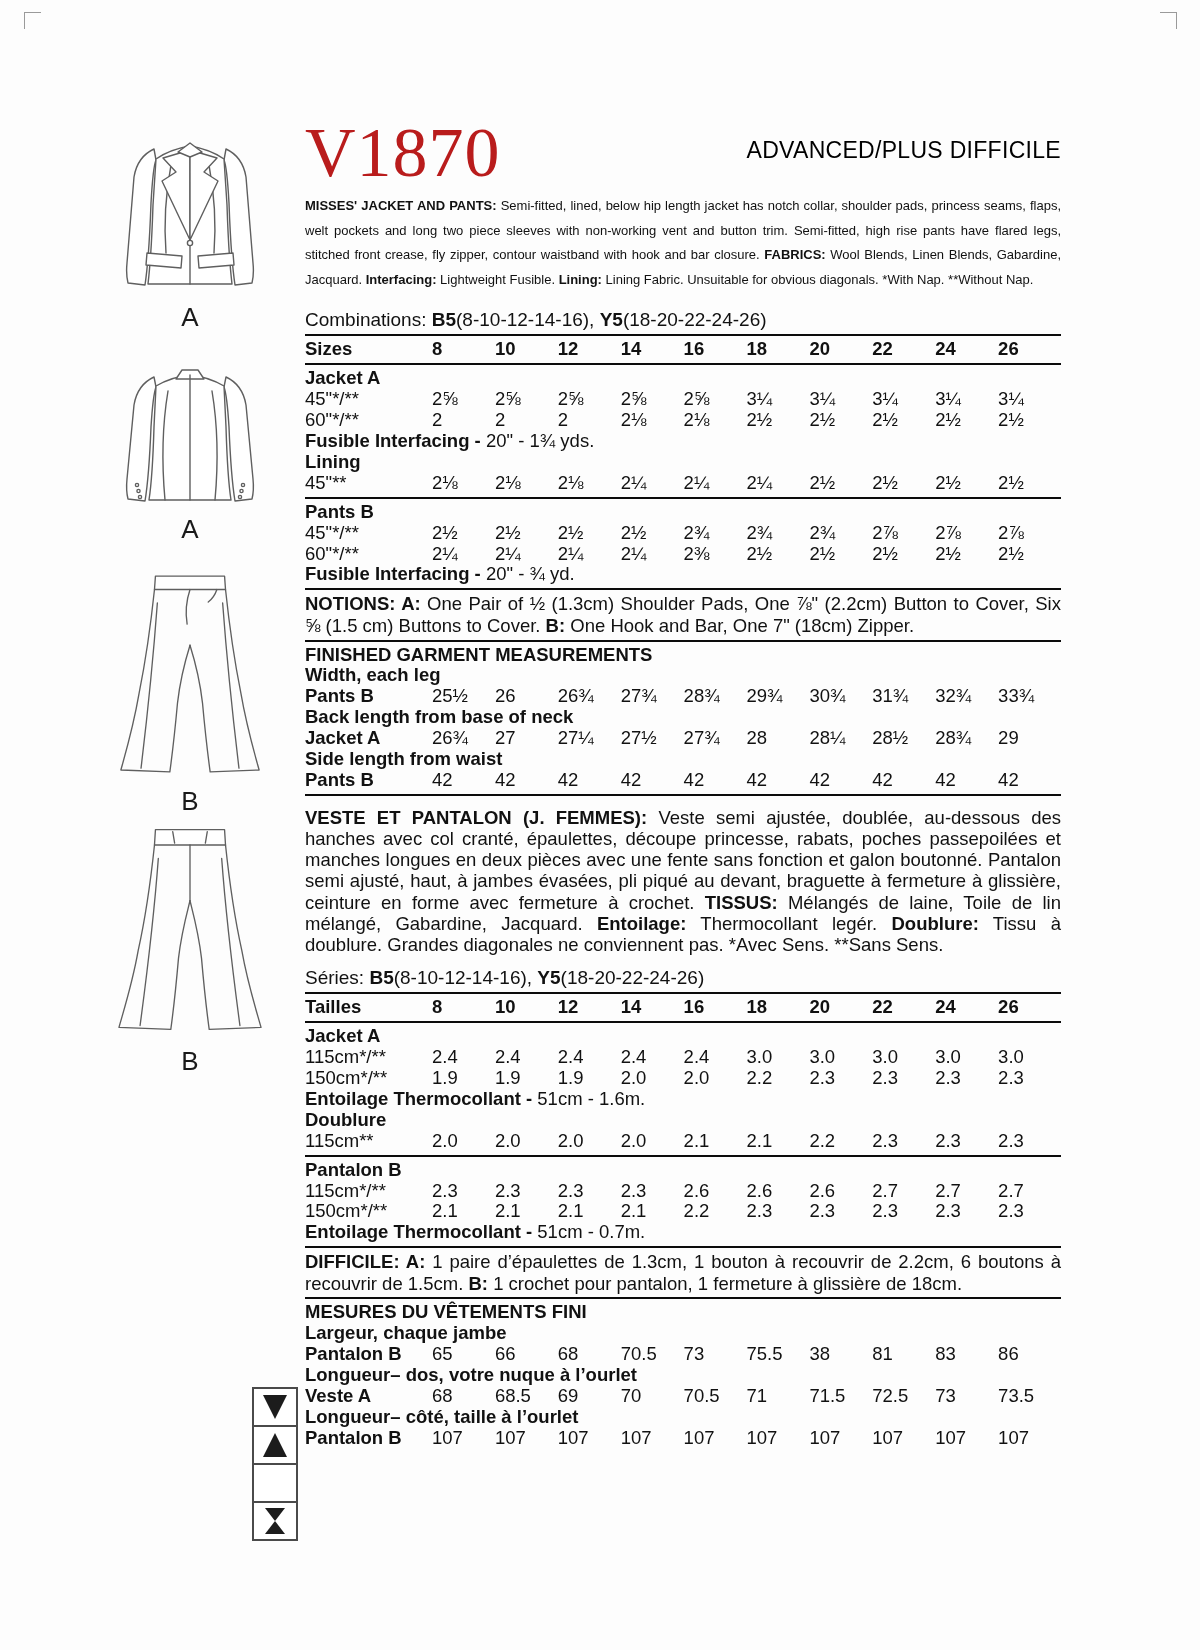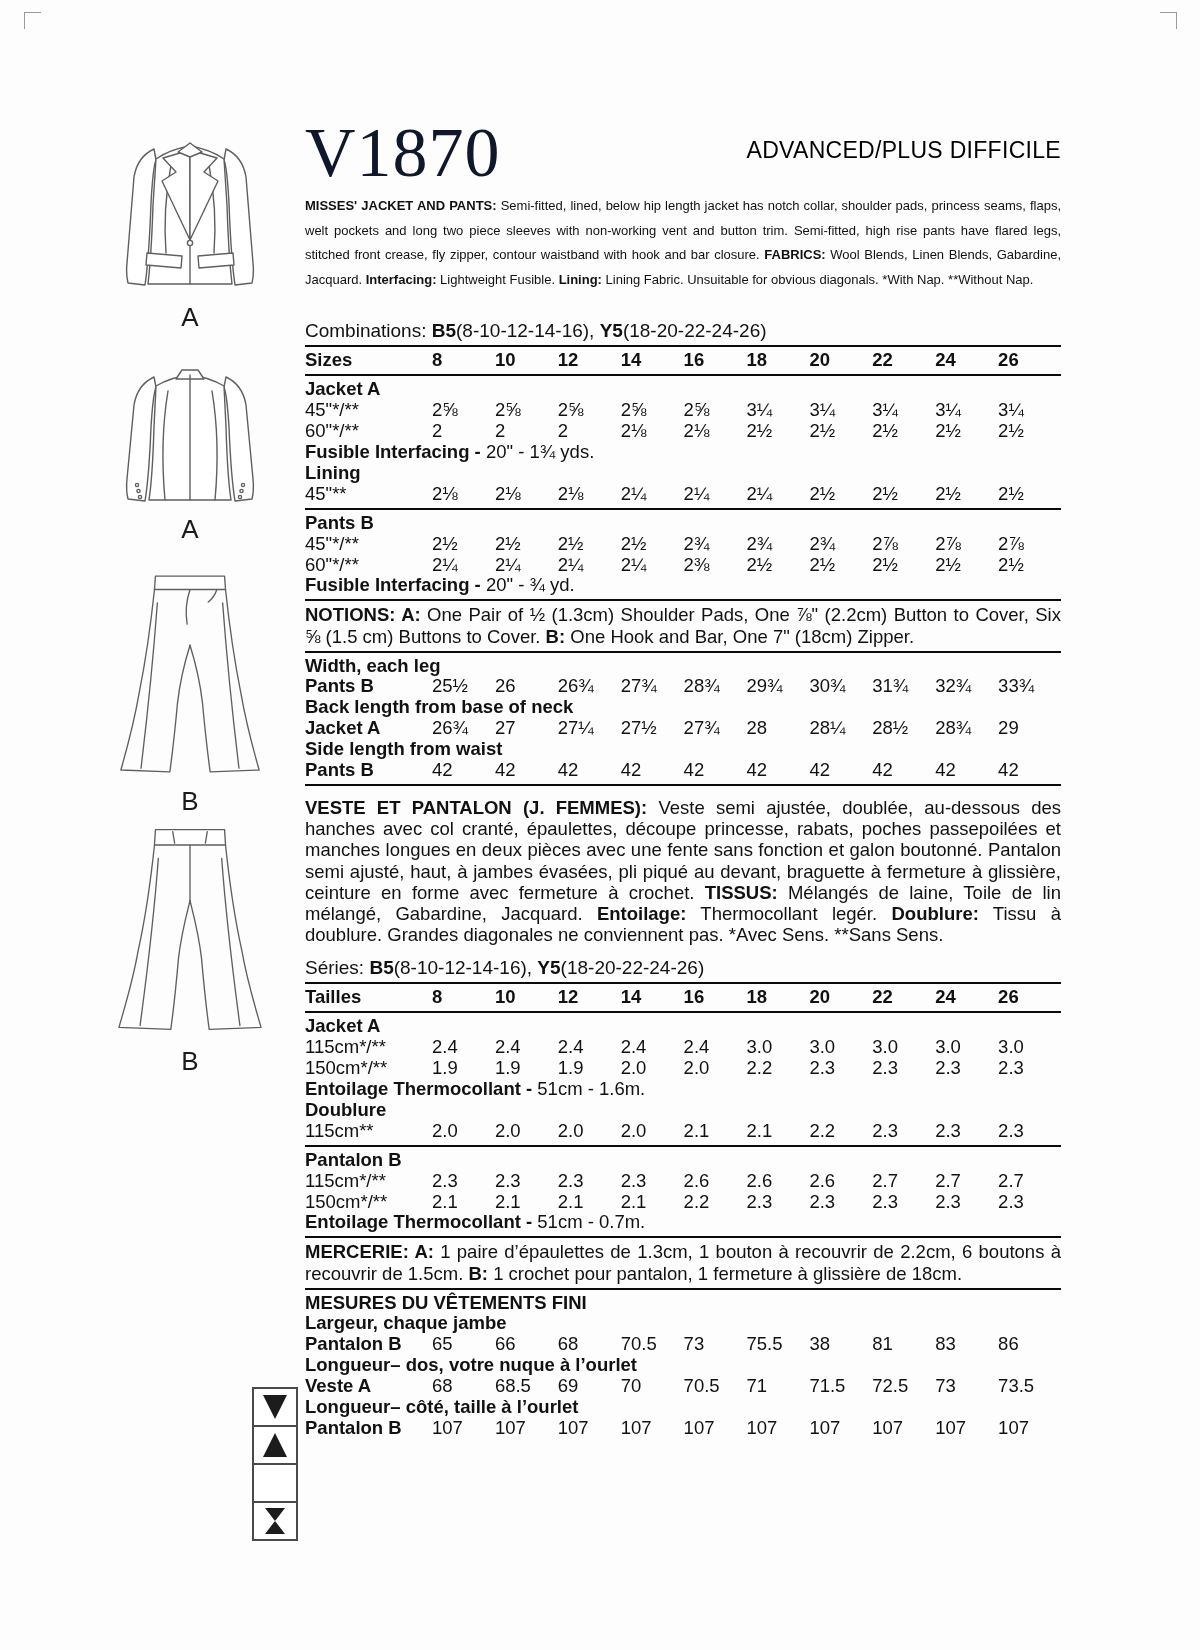--- a/index.html
+++ b/index.html
@@ -19,27 +19,27 @@
   .lineart{stroke:#5f5f5f;stroke-width:1.4;fill:none;stroke-linejoin:round;stroke-linecap:round;}
   .fillw{fill:#fff;}
   
   .symbols{position:absolute;left:252px;top:1387px;width:46px;}
   .sym{box-sizing:border-box;width:46px;height:40px;border:2px solid #4a4a4a;margin-top:-2px;display:flex;align-items:center;justify-content:center;background:#fff;}
   .sym:first-child{margin-top:0;}
   .sym svg polygon{fill:#1c1c1c;}
   
   .content{position:absolute;left:305px;top:92px;width:756px;}
   .header-row{display:flex;justify-content:space-between;align-items:flex-end;height:94px;margin-bottom:8px;}
-  h1.pnum{font-family:"Liberation Serif",serif;font-weight:400;font-size:70px;line-height:0.95;margin:0;letter-spacing:1px;color:#0f172a;}
+  h1.pnum{font-family:"Liberation Serif",serif;font-weight:400;font-size:70px;line-height:0.95;margin:0;letter-spacing:1px;color:#b91c1c;}
   .difficulty{font-size:23px;letter-spacing:.3px;margin-bottom:22px;color:#000000;}
   p{margin:0;}
   .desc{font-size:13px;line-height:24.6px;text-align:justify;}
   .desc.fr{font-size:18.5px;line-height:21.2px;margin-top:11px;}
   .para{font-size:18.5px;line-height:21.6px;text-align:justify;margin:1px 0 2px;}
-  .combos{font-size:19px;line-height:22px;margin-top:28px;}
+  .combos{font-size:19px;line-height:22px;margin-top:17px;}
   .combos.metric{margin-top:12px;margin-bottom:3px;}
   .rule{border-top:2.5px solid #0b0b0b;margin:3px 0;height:0;}
   .trow{font-size:18.5px;line-height:20.9px;min-height:20.9px;}
   .trow.cells{display:grid;grid-template-columns:127px repeat(10,1fr);}
   .tlabel{white-space:nowrap;}
   .tcell{white-space:nowrap;}
   section{display:block;}
 </style>
 </head>
 <body>
@@ -231,20 +231,21 @@
           <div class="tcell">2½</div>
         </div>
         <div class="trow"><span class="b">Fusible Interfacing - </span><span>20" - ¾ yd.</span></div>
         <div class="rule"></div>
       </section>
 
     <p class="para"><span class="b">NOTIONS: A:</span><span> One Pair of ½ (1.3cm) Shoulder Pads, One ⅞" (2.2cm) Button to Cover, Six ⅝ (1.5 cm) Buttons to Cover. </span><span class="b">B:</span><span> One Hook and Bar, One 7" (18cm) Zipper.</span></p>
     <div class="rule"></div>
 
     <section>
+      <div class="trow b">FINISHED GARMENT MEASUREMENTS</div>
       <div>
           <div class="trow b">Width, each leg</div>
           <div class="trow cells">
             <div class="tlabel b">Pants B</div>
             <div class="tcell">25½</div>
             <div class="tcell">26</div>
             <div class="tcell">26¾</div>
             <div class="tcell">27¾</div>
             <div class="tcell">28¾</div>
             <div class="tcell">29¾</div>
@@ -372,21 +373,21 @@
           <div class="tcell">2.3</div>
           <div class="tcell">2.3</div>
           <div class="tcell">2.3</div>
           <div class="tcell">2.3</div>
           <div class="tcell">2.3</div>
         </div>
         <div class="trow"><span class="b">Entoilage Thermocollant - </span><span>51cm - 0.7m.</span></div>
         <div class="rule"></div>
       </section>
 
-    <p class="para"><span class="b">MERCERIE: A:</span><span> 1 paire d’épaulettes de 1.3cm, 1 bouton à recouvrir de 2.2cm, 6 boutons à recouvrir de 1.5cm. </span><span class="b">B:</span><span> 1 crochet pour pantalon, 1 fermeture à glissière de 18cm.</span></p>
+    <p class="para"><span class="b">DIFFICILE: A:</span><span> 1 paire d’épaulettes de 1.3cm, 1 bouton à recouvrir de 2.2cm, 6 boutons à recouvrir de 1.5cm. </span><span class="b">B:</span><span> 1 crochet pour pantalon, 1 fermeture à glissière de 18cm.</span></p>
     <div class="rule"></div>
 
     <section>
         <div class="trow b">MESURES DU VÊTEMENTS FINI</div>
         <div class="trow b">Largeur, chaque jambe</div>
         <div class="trow cells">
           <div class="tlabel b">Pantalon B</div>
           <div class="tcell">65</div>
           <div class="tcell">66</div>
           <div class="tcell">68</div>

